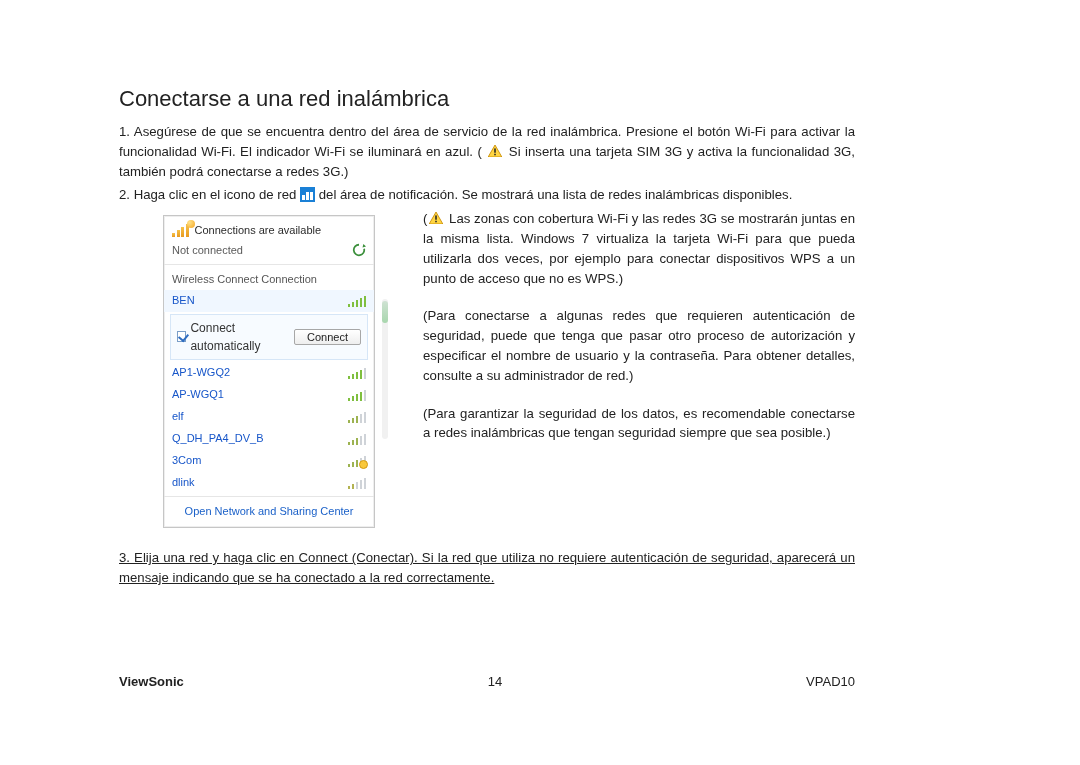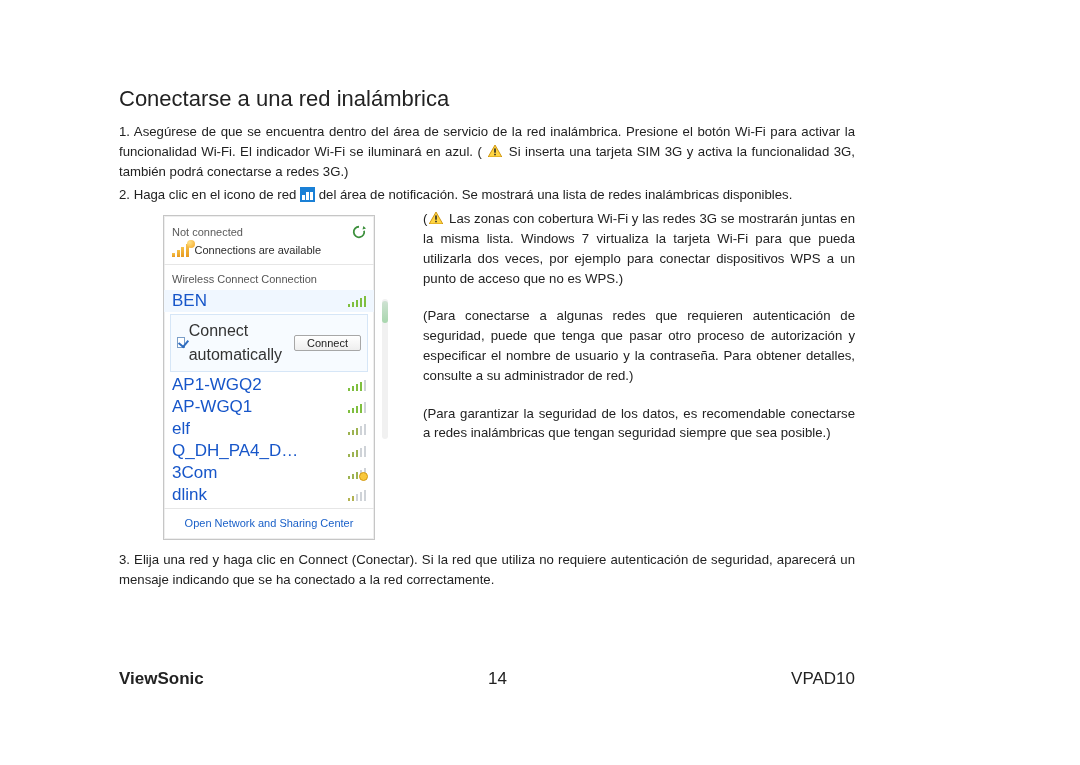--- a/index.html
+++ b/index.html
@@ -23,24 +23,24 @@
   .fly-pad { padding: 6px 0 0 0; }
   .row { display: flex; align-items: center; padding: 2px 8px; height: 20px; }
   .row.head { color: #5a5a5a; justify-content: space-between; }
   .row.head .ico-r { width: 14px; height: 14px; }
   .row.avail { gap: 6px; margin-top: -2px; }
   .avail-text { color: #2b2b2b; }
   .sep { height: 1px; background: #e6e6e6; margin: 4px 0 2px 0; }
   .section-title { color: #555; padding: 4px 8px 2px; }
   .netlist { }
   .netitem { display: flex; align-items: center; justify-content: space-between; padding: 3px 8px; height: 22px; cursor: default; }
-  .netitem .name { color: #1756c9; font-size: 17px; white-space: nowrap; overflow: hidden; text-overflow: ellipsis; max-width: 130px; }
+  .netitem .name { color: #1756c9; font-size: 11px; white-space: nowrap; overflow: hidden; text-overflow: ellipsis; max-width: 130px; }
   .netitem.selected { background: #f0f7ff; }
   .selpanel { background: #f7fbff; border: 1px solid #d6e6f7; margin: 2px 6px; padding: 4px 6px; display: flex; align-items: center; justify-content: space-between; gap: 6px; }
-  .chk { display: flex; align-items: center; gap: 4px; font-size: 16px; color: #333; }
+  .chk { display: flex; align-items: center; gap: 4px; font-size: 12px; color: #333; }
   .chkbox { width: 11px; height: 11px; border: 1px solid #7a9ec8; background: #fff; position: relative; }
   .chkbox::after { content:""; position:absolute; left:1.5px; top:-0.5px; width:5px; height:7px; border: solid #2f6dc0; border-width:0 2px 2px 0; transform: rotate(40deg); }
   .btn { border: 1px solid #a7a7a7; background: linear-gradient(#fff,#eee); font-size: 11px; padding: 1px 12px; border-radius: 2px; color: #222; }
   .scrollbar { position:absolute; right:3px; top:84px; width:6px; height:140px; background:#f1f1f1; border-radius:3px; }
   .scrollthumb { position:absolute; right:3px; top:86px; width:6px; height:22px; background: linear-gradient(#cfe2d3,#a8d6ad); border-radius:3px; }
   .flyout-wrap { position: relative; }
   .footer-link { text-align:center; padding:6px 0 8px; color:#1a60c8; border-top:1px solid #e6e6e6; margin-top:2px; font-size:11px; }
 
   .bars { display:inline-flex; align-items:flex-end; gap:1.5px; height:12px; }
   .bars span { width:2.5px; background:#cfd3d8; display:inline-block; }
@@ -50,24 +50,24 @@
   .bars.s3 span:nth-child(-n+3){background:#9db351}
   .bars.s2 span:nth-child(-n+2){background:#b3b351}
   .bars.sec { position:relative; }
   .bars.sec::after{content:"";position:absolute;right:-2px;bottom:-2px;width:7px;height:7px;border-radius:50%;background:#f9c83c;border:1px solid #d39a12;}
 
   .avail-ico { display:inline-flex; align-items:flex-end; gap:1.5px; height:14px; position:relative; }
   .avail-ico span{width:3px;background:linear-gradient(#f6c24a,#e89a1f);display:inline-block}
   .avail-ico .a1{height:4px}.avail-ico .a2{height:7px}.avail-ico .a3{height:10px}.avail-ico .a4{height:13px}
   .avail-ico::after{content:"";position:absolute;right:-6px;top:-3px;width:8px;height:8px;border-radius:50%;background:radial-gradient(circle at 30% 30%,#ffe38a,#f5a623);}
 
-  .page-footer { position:absolute; left:119px; right:110px; bottom:76px; display:flex; justify-content:space-between; font-size:17px; color:#222; }
+  .page-footer { position:absolute; left:119px; right:110px; bottom:76px; display:flex; justify-content:space-between; font-size:13px; color:#222; }
   .page-footer .brand { font-weight:700; }
 
-  .after-clear { clear: both; margin-top: 6px; }
+  .after-clear { clear: both; margin-top: 16px; text-decoration: underline; }
 </style>
 </head>
 <body>
 
 <svg width="0" height="0" style="position:absolute">
   <symbol id="warn" viewBox="0 0 16 14">
     <polygon points="8,0 16,14 0,14" fill="#ffd542" stroke="#c88a00" stroke-width="1"></polygon>
     <rect x="7.1" y="4" width="1.8" height="5" fill="#222"></rect>
     <rect x="7.1" y="10.2" width="1.8" height="1.8" fill="#222"></rect>
   </symbol>
@@ -93,34 +93,34 @@
       <span>2. Haga clic en el icono de red </span>
       <span class="net-icon"></span>
       <span> del área de notificación. Se mostrará una lista de redes inalámbricas disponibles.</span>
     </p>
 
     <div class="clearfix">
       <div class="float-figure">
         <div class="flyout-wrap">
           <div class="flyout">
             <div class="fly-pad">
-              <div class="row head">
-                <span>Not connected</span>
-                <span class="ico-r"><svg width="14" height="14">
-                      <use href="#refresh"></use>
-                    </svg></span>
-              </div>
               <div class="row avail">
                 <span class="avail-ico">
                     <span class="a1"></span>
                     <span class="a2"></span>
                     <span class="a3"></span>
                     <span class="a4"></span>
                   </span>
                 <span class="avail-text">Connections are available</span>
+              </div>
+              <div class="row head">
+                <span>Not connected</span>
+                <span class="ico-r"><svg width="14" height="14">
+                      <use href="#refresh"></use>
+                    </svg></span>
               </div>
               <div class="sep"></div>
               <div class="section-title">Wireless Connect Connection</div>
 
               <div class="netlist">
                 <div class="netitem selected">
                   <span class="name">BEN</span>
                   <span class="bars s5">
                       <span class="b1"></span>
                       <span class="b2"></span>

